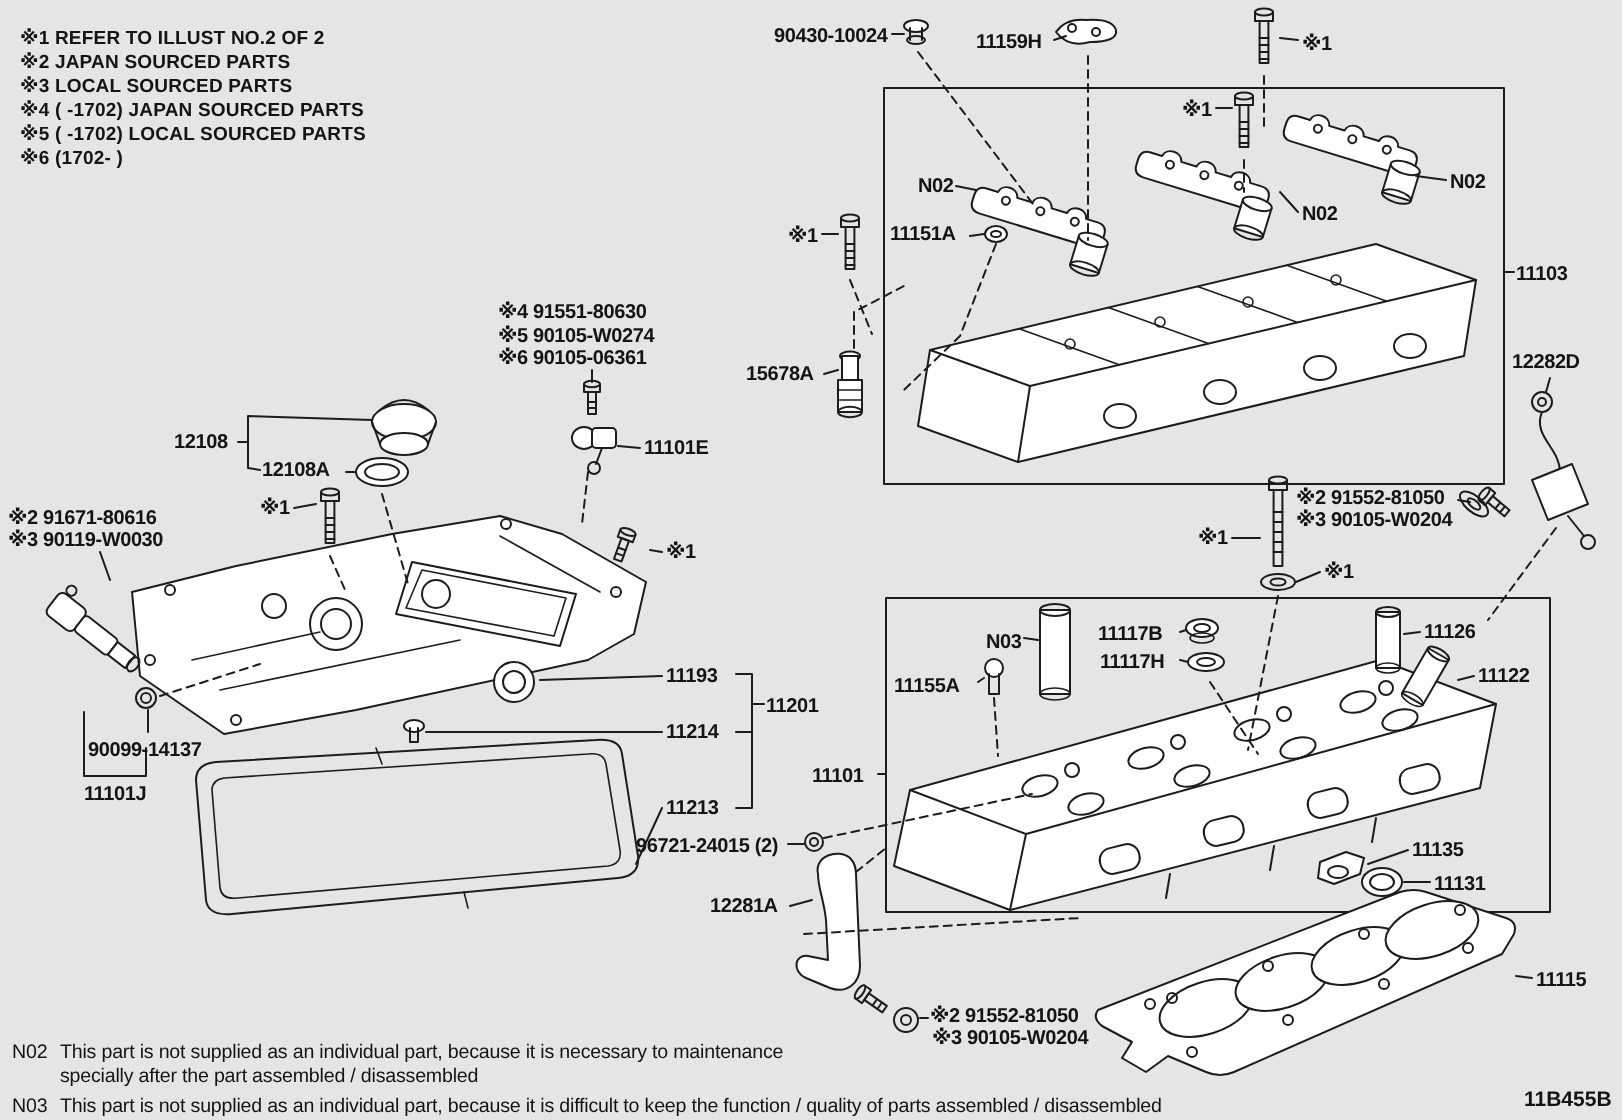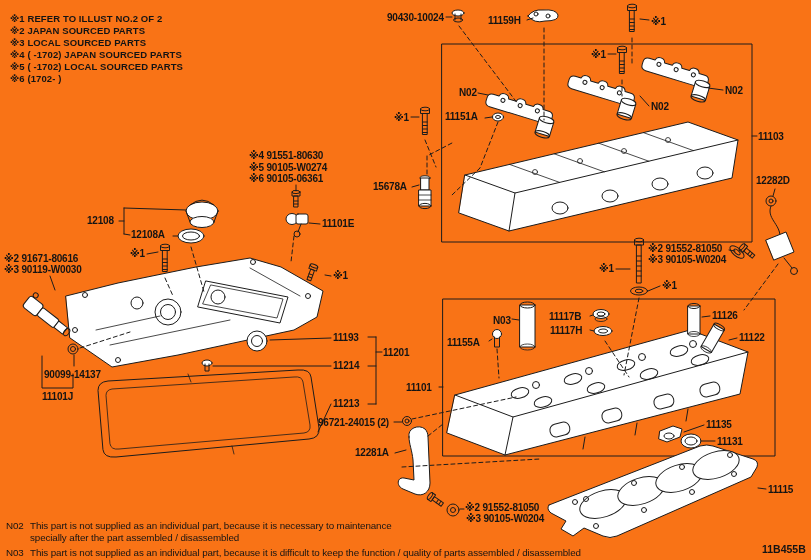--- a/index.html
+++ b/index.html
@@ -1,16 +1,16 @@
 <!DOCTYPE html>
 <html><head>
 <meta charset="utf-8">
 <style>
   html,body{margin:0;padding:0;background:#fff;}
-  .stage{position:relative;width:811px;height:560px;background:#f97316;overflow:hidden;}
+  .stage{position:relative;width:811px;height:560px;background:#e5e5e5;overflow:hidden;}
   svg{display:block;}
   #diagram *{stroke:#1c1c1c;stroke-width:1;fill:none;stroke-linejoin:round;stroke-linecap:round;}
   #diagram .fw{fill:#ffffff;}
   #diagram .dsh{stroke-dasharray:4 3;}
   #diagram .thin{stroke-width:0.8;}
   #diagram text{stroke:none;fill:#141414;
     font-family:"Liberation Sans","DejaVu Sans",sans-serif;}
   text.pl{font-size:10px;font-weight:bold;letter-spacing:-0.2px;}
   text.legend{font-size:9.5px;font-weight:bold;letter-spacing:0.1px;}
   text.note{font-size:9.8px;font-weight:normal;letter-spacing:-0.1px;}

